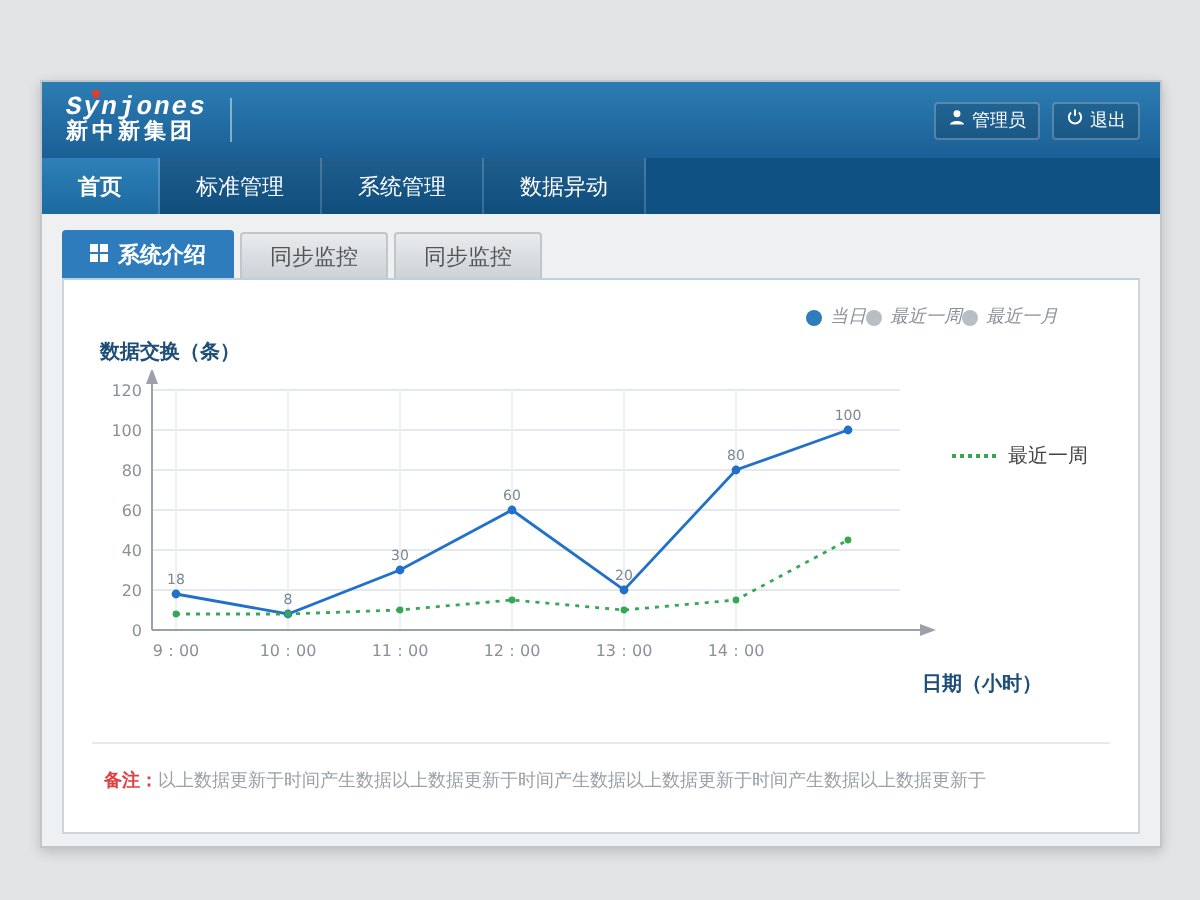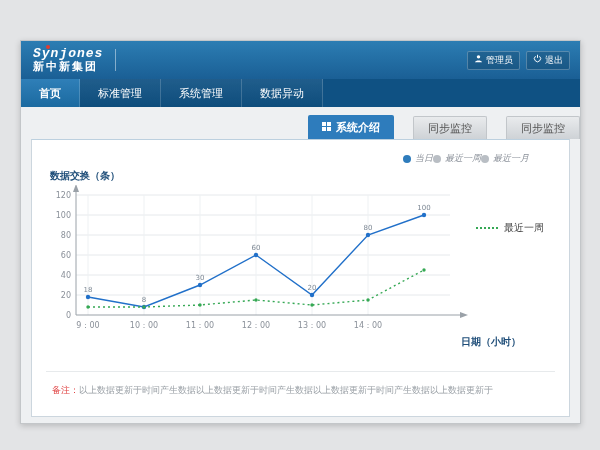--- a/index.html
+++ b/index.html
@@ -20,21 +20,21 @@
     background:rgba(0,0,0,.14);border:1px solid rgba(255,255,255,.25);
     border-radius:2px;padding:2px 6px;cursor:pointer;}
   .hbtn svg{width:9px;height:9px;}
   
   .nav{height:28px;background:#0f5183;display:flex;color:#fff;font-size:11px;}
   .nav-item{display:flex;align-items:center;padding:0 18px;cursor:pointer;
     border-right:1px solid rgba(255,255,255,.18);background:linear-gradient(rgba(255,255,255,.07),rgba(0,0,0,.05));}
   .nav-item.active{background:linear-gradient(#2f7fb8,#1b6aa0);font-weight:bold;}
   
   .content{position:absolute;top:66px;left:0;right:0;bottom:0;background:#eef0f2;}
-  .tabs{display:flex;align-items:flex-end;gap:19px;margin:8px 0 0 22px;height:24px;justify-content:flex-end;}
+  .tabs{display:flex;align-items:flex-end;gap:3px;margin:8px 0 0 10px;height:24px;}
   .tab{display:flex;align-items:center;gap:5px;font-size:11px;padding:0 14px;
     height:22px;background:linear-gradient(#e9ebed,#ced2d6);color:#555;
     border:1px solid #c2c6ca;border-bottom:none;border-radius:2px 2px 0 0;cursor:pointer;}
   .tab.active{height:24px;background:#2e7cbc;color:#fff;border:none;font-weight:bold;}
   .tab svg{width:9px;height:9px;}
   .panel{position:absolute;top:32px;left:10px;right:10px;bottom:6px;background:#fff;
     border:1px solid #ccd6de;border-top:1px solid #bcd0df;padding:10px 14px;}
   
   .filters{display:flex;justify-content:flex-end;gap:0;align-items:center;
     font-size:9px;color:#8a9099;margin:2px 26px 4px 0;font-style:italic;}
@@ -44,21 +44,21 @@
   .ylabel{font-size:10px;font-weight:bold;color:#1f4e79;margin:0 0 2px 4px;}
   .chart-row{display:flex;align-items:flex-start;}
   .legend{width:78px;display:flex;flex-direction:column;gap:14px;padding-top:36px;}
   .lentry{display:flex;align-items:center;gap:6px;font-size:10px;color:#444;}
   .lsample{width:22px;height:0;}
   .lsample.solid{border-top:2px solid #2170c9;}
   .lsample.dotted{border-top:2px dotted #35a854;}
   .xlabel{text-align:right;font-size:10px;font-weight:bold;color:#1f4e79;margin:0 34px 0 0;}
   .note{border-top:1px solid #e7eaec;margin-top:22px;padding:12px 6px 0 6px;
     font-size:9px;color:#9aa0a6;white-space:nowrap;overflow:hidden;}
-  .note b{color:#e04040;font-weight:normal;}
+  .note b{color:#e04040;font-weight:bold;}
   svg text{font-family:"DejaVu Sans","Liberation Sans",sans-serif;}
 </style>
 </head>
 <body>
 
 <div class="window">
 
   <div class="hdr">
     <div class="logo">
       <span class="logo-main">Synjones</span>

